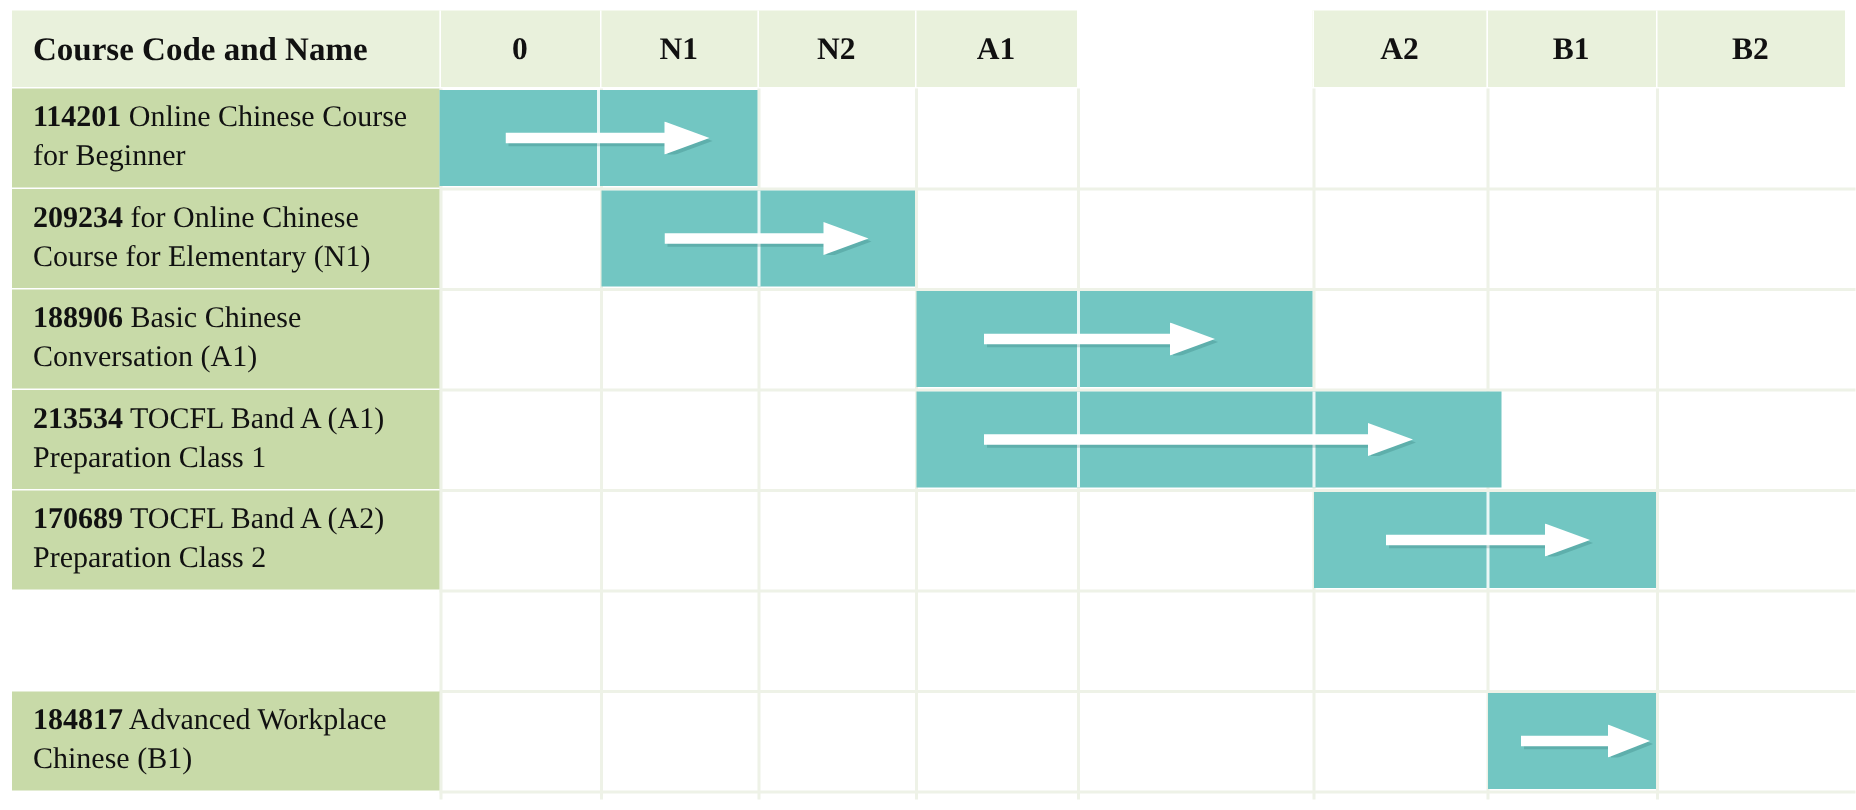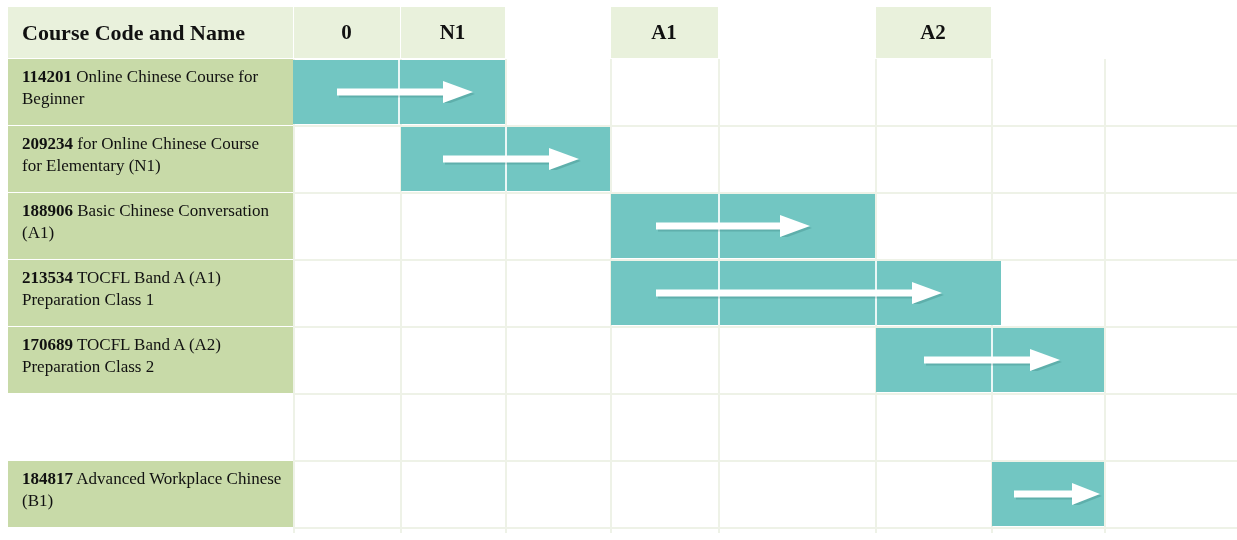--- a/index.html
+++ b/index.html
@@ -51,21 +51,21 @@
   }
   .row{
     position:absolute;left:0;width:1222px;height:66px;
   }
   .row-label{
     position:absolute;left:0;top:0;
     width:285px;height:66px;
     background:#c8daa8;
     box-sizing:border-box;
     padding:7px 10px 0 14px;
-    font-size:17px;
+    font-size:20px;
     line-height:1.28;
     color:#111;
   }
   .row-label b{font-weight:bold;}
   .vline{
     position:absolute;top:0;width:2px;height:474px;
     background:#eef2e7;
   }
   .hline{
     position:absolute;left:285px;width:945px;height:2px;
@@ -92,22 +92,25 @@
 </head>
 <body>
 
 <div id="chart">
 
   <div class="hdr-row">
     <div class="hdr-cell label" style="left:0;width:285px;">Course Code and Name</div>
 
     <div class="hdr-cell" style="left:285px;width:107px;">0</div>
     <div class="hdr-cell" style="left:392px;width:105px;">N1</div>
+    <div class="hdr-cell" style="left:497px;width:105px;">N2</div>
     <div class="hdr-cell" style="left:602px;width:108px;">A1</div>
     <div class="hdr-cell" style="left:867px;width:116px;">A2</div>
+    <div class="hdr-cell" style="left:983px;width:113px;">B1</div>
+    <div class="hdr-cell" style="left:1096px;width:126px;">B2</div>
 
     <div class="hdr-sep" style="left:285px;"></div>
     <div class="hdr-sep" style="left:392px;"></div>
     <div class="hdr-sep" style="left:497px;"></div>
     <div class="hdr-sep" style="left:602px;"></div>
     <div class="hdr-sep" style="left:710px;"></div>
     <div class="hdr-sep" style="left:867px;"></div>
     <div class="hdr-sep" style="left:983px;"></div>
     <div class="hdr-sep" style="left:1096px;"></div>
   </div>

